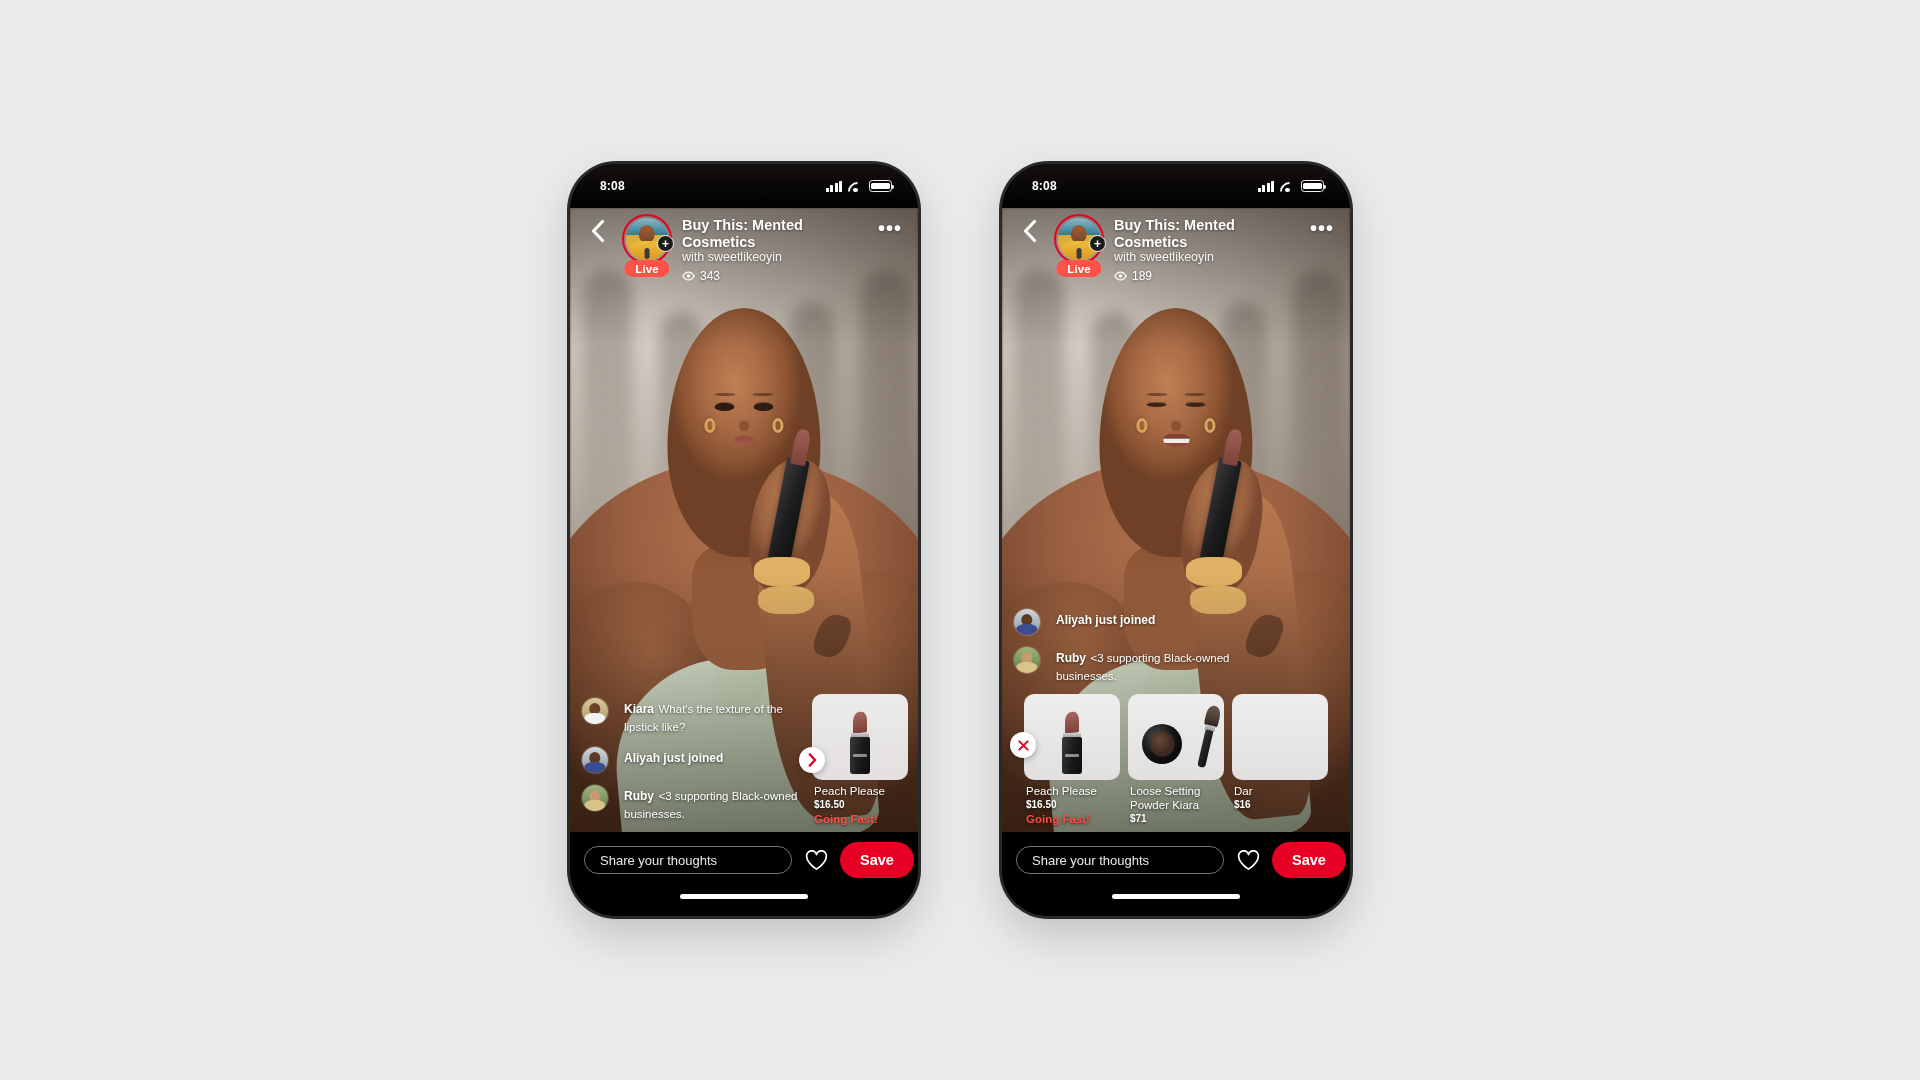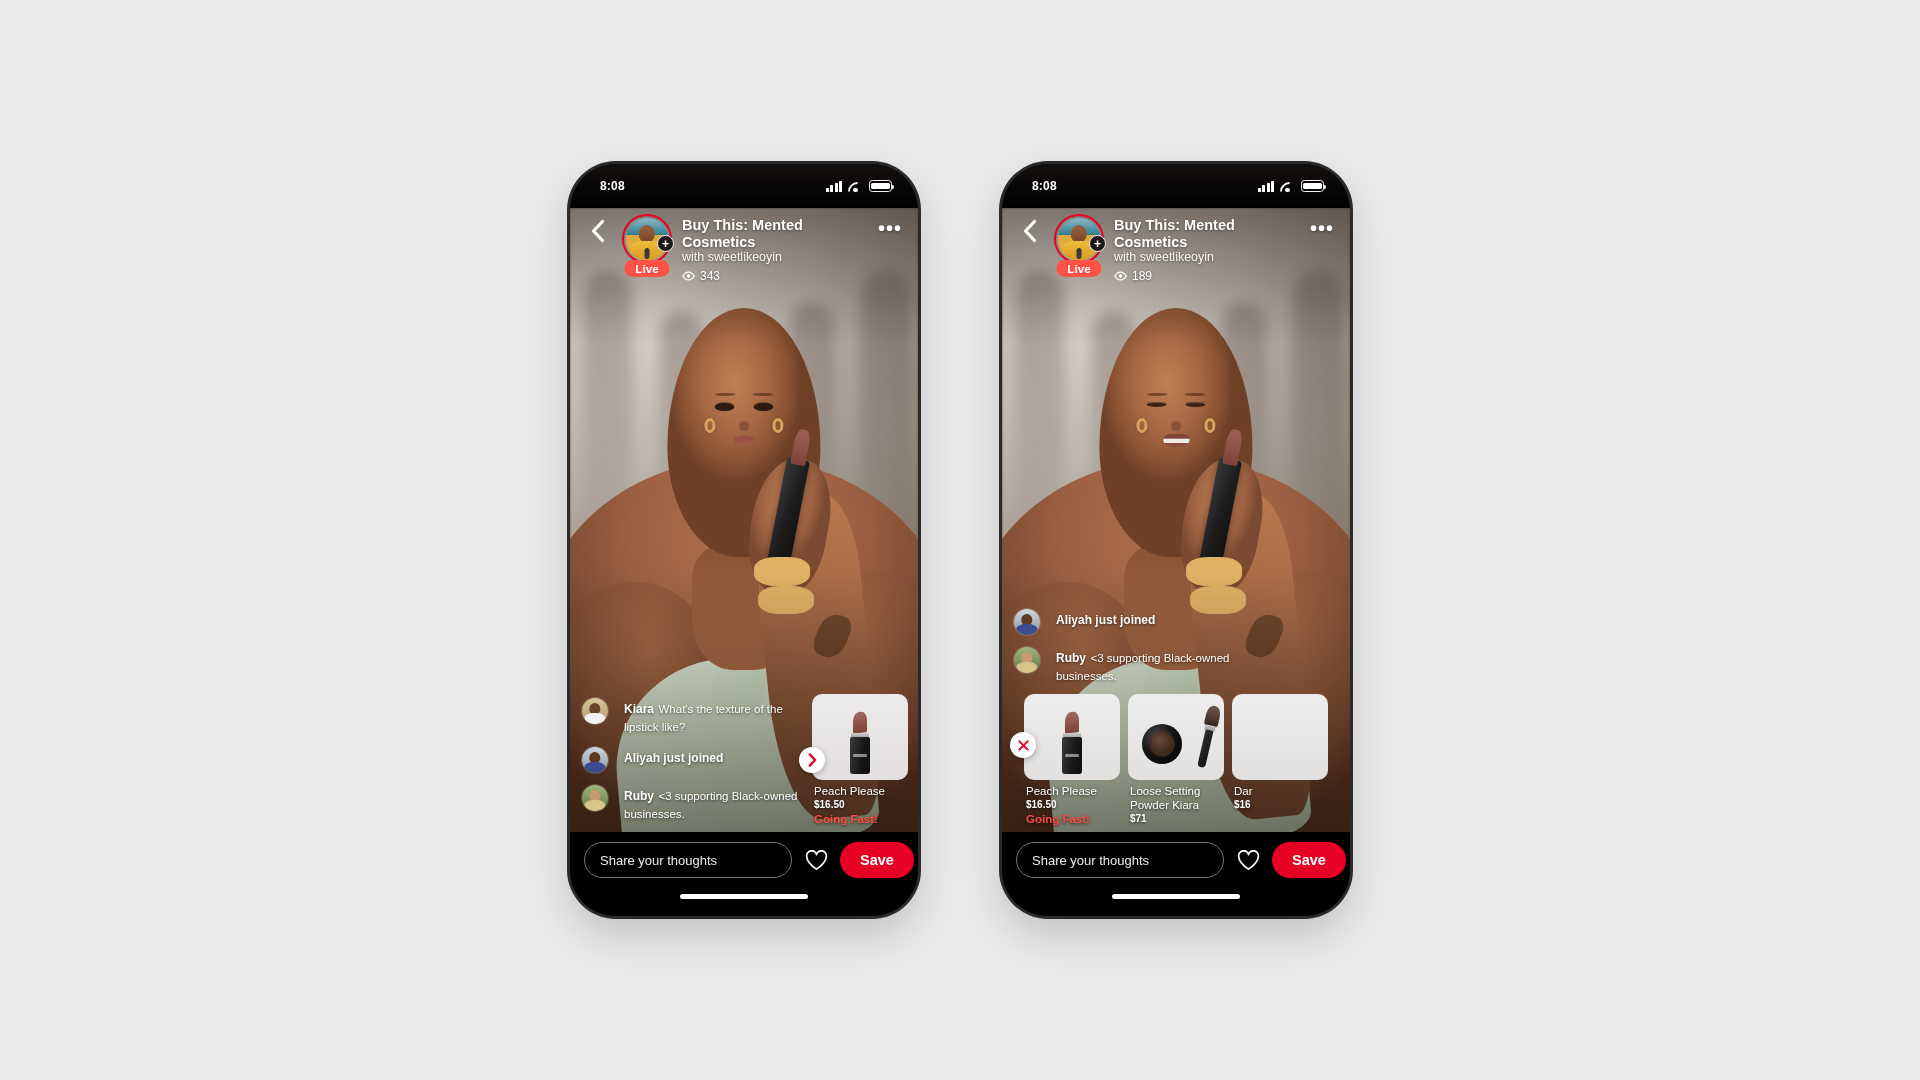--- a/index.html
+++ b/index.html
@@ -460,21 +460,21 @@
   }
 
   
   .bottombar {
     position: relative; z-index: 26; flex: 0 0 auto;
     background: #000;
     padding: 10px 14px 8px;
     display: flex; align-items: center; gap: 11px;
   }
   .share-input {
-    flex: 1 1 auto; height: 36px;
+    flex: 1 1 auto; height: 28px;
     border: 1px solid rgba(255,255,255,.45);
     border-radius: 19px;
     background: transparent;
     color: rgba(255,255,255,.92);
     font-family: inherit; font-size: 13px;
     padding: 12px 15px; outline: none;
   }
   .share-input::placeholder { color: rgba(255,255,255,.92); }
   .heart-btn { flex: 0 0 auto; width: 26px; height: 26px; cursor: pointer; display: flex; align-items: center; justify-content: center; }
   .save-btn {

